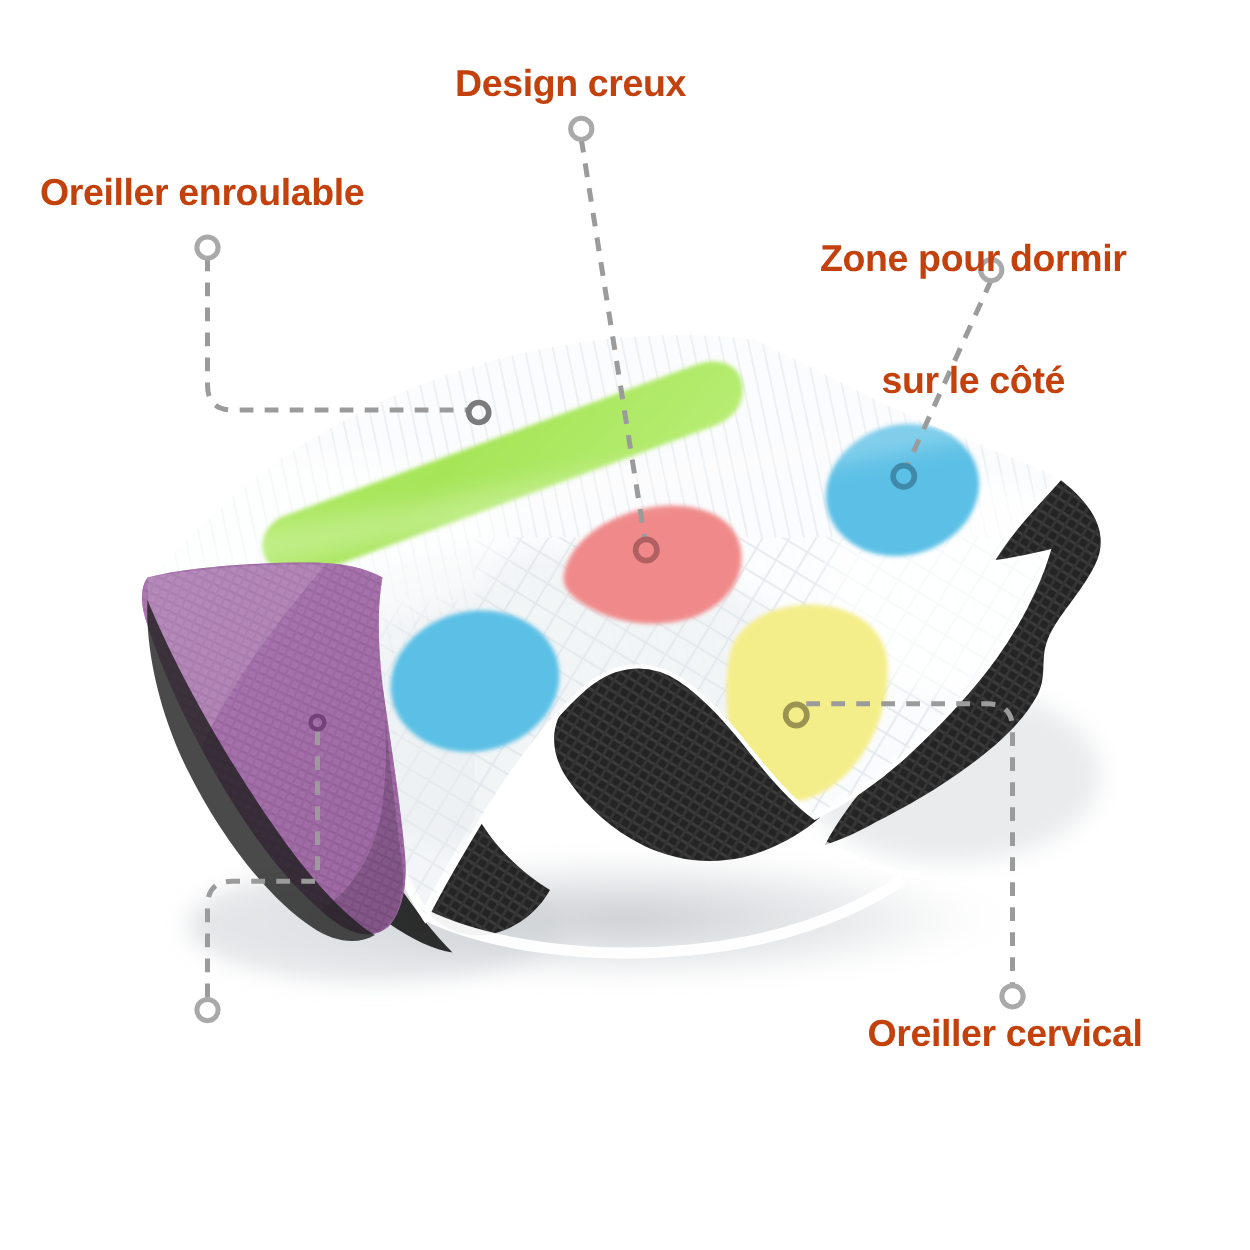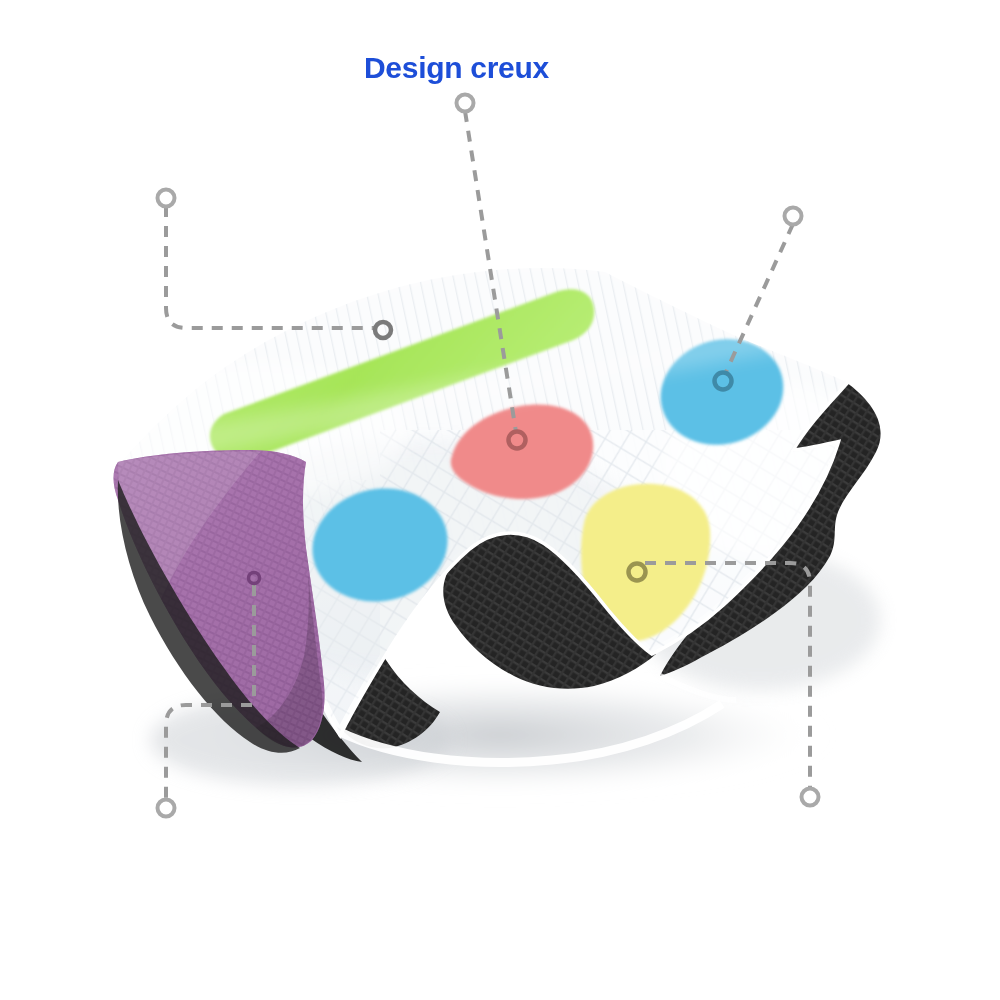--- a/index.html
+++ b/index.html
@@ -12,21 +12,21 @@
     width: 1000px;
     height: 1000px;
     background: #ffffff;
     overflow: hidden;
     font-family: "Liberation Sans", sans-serif;
   }
   .callout-label {
     position: absolute;
     font-family: "Liberation Sans", sans-serif;
     font-weight: bold;
-    color: #1d4ed8;
+    color: #c2410c;
     font-size: 30px;
     line-height: 1.08;
     letter-spacing: -0.3px;
     white-space: pre;
   }
   #label-enroulable { left: 32px;  top: 139px; }
   #label-creux      { left: 364px; top: 52px;  }
   #label-cote       { left: 656px; top: 127px; text-align: center; }
   #label-bras       { left: 19px;  top: 840px; }
   #label-cervical   { left: 694px; top: 812px; }
@@ -323,19 +323,25 @@
 
     <g fill="none" stroke="#a9a9a9" stroke-width="4">
       <circle cx="166" cy="198" r="8.5"></circle>
       <circle cx="465" cy="103" r="8.5"></circle>
       <circle cx="793" cy="216" r="8.5"></circle>
       <circle cx="166" cy="808" r="8.5"></circle>
       <circle cx="810" cy="797" r="8.5"></circle>
     </g>
   </svg>
 
+  <div class="callout-label" id="label-enroulable">Oreiller enroulable</div>
 
   <div class="callout-label" id="label-creux">Design creux</div>
 
-
-
+  <div class="callout-label" id="label-cote">
+    <div>Zone pour dormir</div>
+    <div>sur le côté</div>
+  </div>
+
+
+  <div class="callout-label" id="label-cervical">Oreiller cervical</div>
 
 </div>
 
 </body></html>

